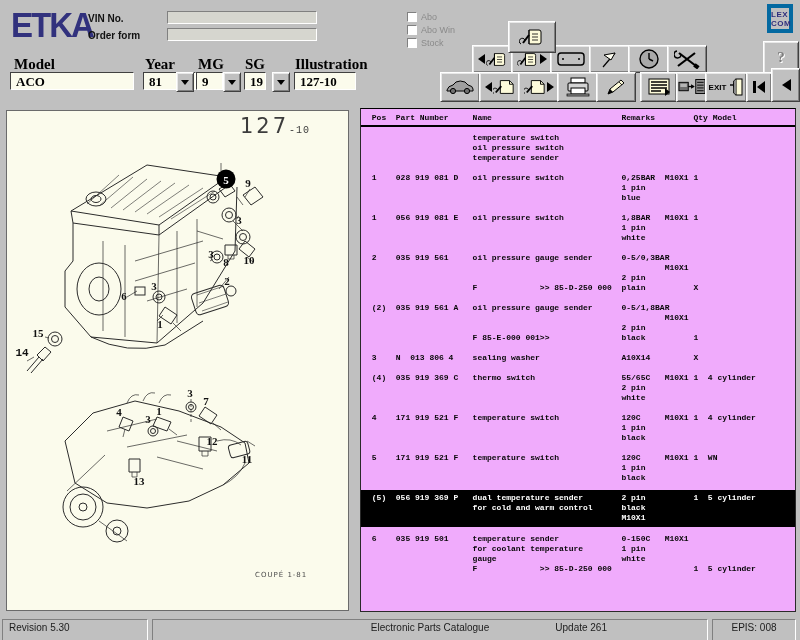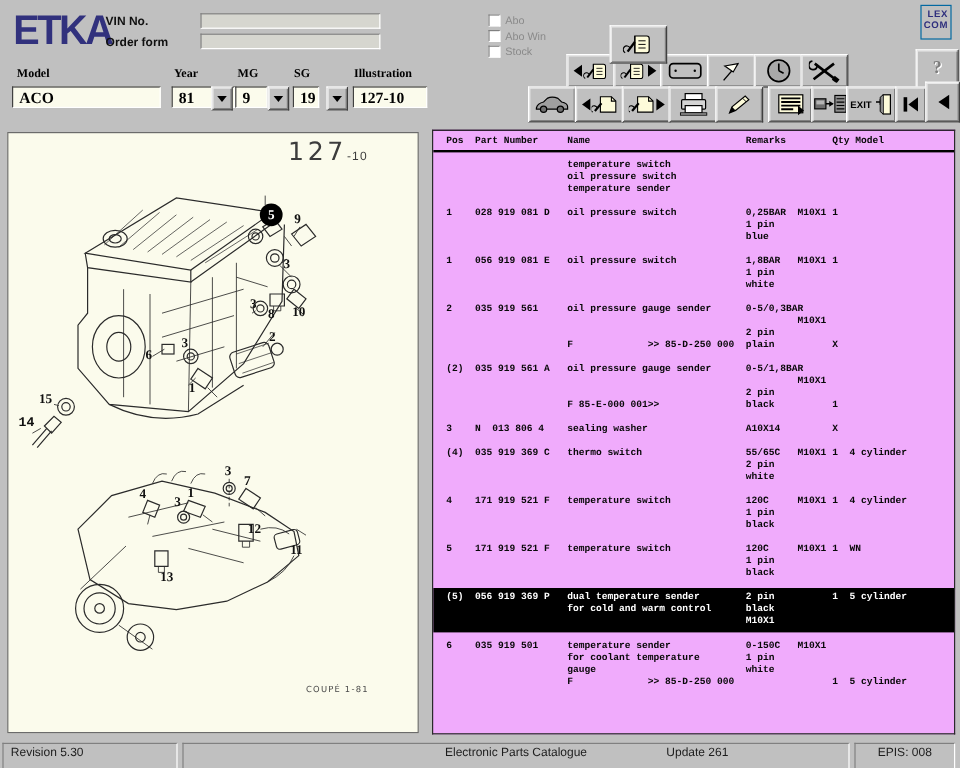--- a/index.html
+++ b/index.html
@@ -11,41 +11,41 @@
   .sunken{background:#d6d6cf;border:1px solid;border-color:#808080 #ffffff #ffffff #808080;}
 
   
   #logo{position:absolute;left:11px;top:6px;font-weight:bold;font-size:33px;letter-spacing:-2px;color:#31317d;transform:scaleY(1.05);}
   .hlabel{position:absolute;font-size:10px;font-weight:bold;color:#111;}
   .hinput{position:absolute;height:11px;}
   #checkboxes{position:absolute;left:407px;top:10px;}
   .cbrow{display:flex;align-items:center;height:13px;}
   .cbbox{width:8px;height:8px;background:#fff;border:1px solid;border-color:#808080 #fff #fff #808080;margin-right:4px;}
   .cblabel{font-size:9px;color:#8a8a8a;}
-  #lexcom{position:absolute;left:767px;top:4px;width:26px;height:29px;border:1px solid #0369a1;text-align:right;padding:2px 2px 0 0;box-sizing:border-box;}
+  #lexcom{position:absolute;left:767px;top:4px;width:26px;height:29px;border:4px solid #0369a1;text-align:right;padding:2px 2px 0 0;box-sizing:border-box;}
   #lexcom div{font-size:8px;font-weight:bold;color:#2f2f7d;line-height:9px;letter-spacing:0.5px;}
 
   
-  .flabel{position:absolute;top:56px;font-family:"Liberation Serif",serif;font-weight:bold;font-size:10px;color:#000;}
+  .flabel{position:absolute;top:56px;font-family:"Liberation Serif",serif;font-weight:bold;font-size:15px;color:#000;}
   .fbox{position:absolute;top:72px;height:18px;background:#fbfbec;border:1px solid;border-color:#404040 #ffffff #ffffff #404040;box-sizing:border-box;font-family:"Liberation Serif",serif;font-weight:bold;font-size:13px;line-height:17px;padding-left:5px;color:#000;}
   .combo-btn{position:absolute;top:72px;width:16px;height:18px;display:flex;align-items:center;justify-content:center;cursor:pointer;}
   .combo-btn .tri{width:0;height:0;border-left:4px solid transparent;border-right:4px solid transparent;border-top:5px solid #000;}
 
   
   .tbtn{position:absolute;display:flex;align-items:center;justify-content:center;gap:1px;cursor:pointer;}
   .arrL{width:0;height:0;border-top:5px solid transparent;border-bottom:5px solid transparent;border-right:7px solid #000;}
   .arrR{width:0;height:0;border-top:5px solid transparent;border-bottom:5px solid transparent;border-left:7px solid #000;}
   #btn-help span{font-family:"Liberation Serif",serif;font-weight:bold;font-size:15px;color:#7d7d7d;text-shadow:1px 1px 0 #fff;}
   #btn-exit span{font-size:8px;font-weight:bold;color:#000;margin-right:2px;letter-spacing:0;}
 
   
   #illu{position:absolute;left:6px;top:110px;width:343px;height:501px;background:#fbfbec;border:1px solid #6b6b6b;box-sizing:border-box;}
   #illu-title{position:absolute;left:233px;top:3px;color:#3c3c3c;}
   #illu-title .big{font-family:"DejaVu Sans",sans-serif;font-size:21px;letter-spacing:3px;font-weight:400;}
-  #illu-title .small{font-family:Liberation Sans, sans-serif;font-size:10px;letter-spacing:1px;}
+  #illu-title .small{font-family:Liberation Mono, monospace;font-size:10px;letter-spacing:1px;}
   #illu-caption{position:absolute;left:248px;top:460px;font-family:"DejaVu Sans",sans-serif;font-size:7px;letter-spacing:1px;color:#4a4a4a;}
   .callout{position:absolute;transform:translate(-50%,-50%);font-family:"Liberation Serif",serif;font-weight:bold;font-size:11px;color:#101010;z-index:3;}
   .callout.hl{background:#000;color:#fff;width:19px;height:19px;border-radius:50%;display:flex;align-items:center;justify-content:center;font-size:11px;}
 
   #tablep{position:absolute;left:360px;top:108px;width:436px;height:504px;background:#f0abfc;border:1px solid #2a2a2a;border-top-color:#000;box-sizing:border-box;overflow:hidden;}
   .tline{font-family:"Liberation Mono",monospace;font-weight:bold;font-size:8px;line-height:10px;white-space:pre;color:#080808;}
   #thead{padding:4px 0 2px 6px;}
   #tsep{height:2px;background:#000;}
   #tbody{padding:6px 6px 0 6px;}
   .trow{margin-bottom:10px;}

